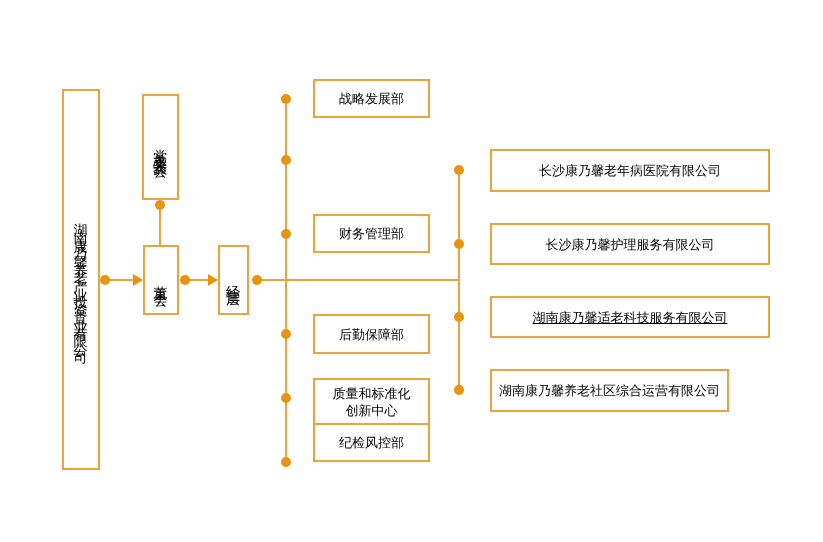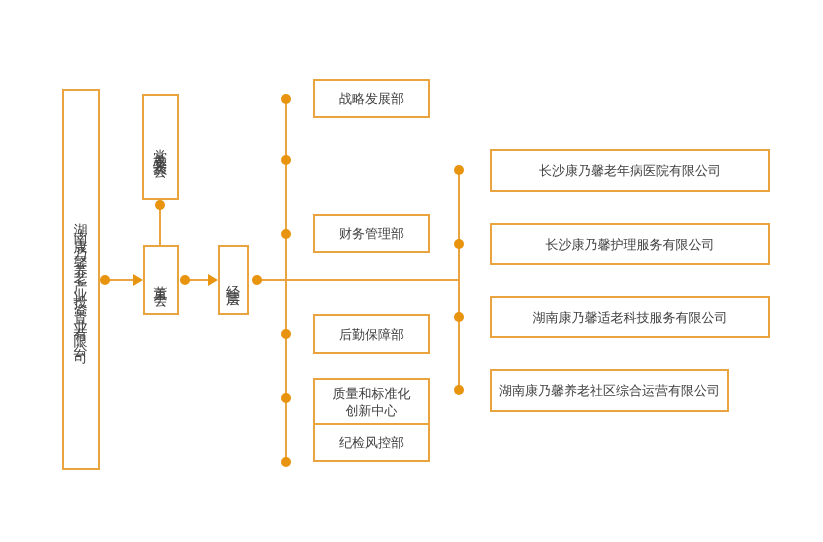--- a/index.html
+++ b/index.html
@@ -13,21 +13,21 @@
     width: 823px;
     height: 542px;
     background: #ffffff;
     overflow: hidden;
   }
   .node {
     position: absolute;
     box-sizing: border-box;
     border: 2px solid #E9A440;
     background: #ffffff;
-    color: #404040;
+    color: #000000;
     display: flex;
     align-items: center;
     justify-content: center;
     text-align: center;
   }
   .h-node {
     font-size: 13px;
     line-height: 17px;
     white-space: pre-line;
   }
@@ -99,21 +99,21 @@
   <div class="node h-node" style="left:313px; top:423px; width:117px; height:39px;">
     <span>纪检风控部</span>
   </div>
 
   <div class="node h-node" style="left:490px; top:149px; width:280px; height:43px;align-items:center;">
     <span>长沙康乃馨老年病医院有限公司</span>
   </div>
   <div class="node h-node" style="left:490px; top:223px; width:280px; height:42px;">
     <span>长沙康乃馨护理服务有限公司</span>
   </div>
-  <div class="node h-node" style="left:490px; top:296px; width:280px; height:42px;">
+  <div class="node h-node" style="left:490px; top:296px; width:280px; height:42px;text-decoration:underline;">
     <span>湖南康乃馨适老科技服务有限公司</span>
   </div>
   <div class="node h-node" style="left:490px; top:369px; width:239px; height:43px;">
     <span>湖南康乃馨养老社区综合运营有限公司</span>
   </div>
 
   <div class="line" style="left:104px; top:279px; width:30px; height:2px;"></div>
   <div class="dot" style="left:100px; top:275px;"></div>
   <div class="arrow-right" style="left:133px; top:274px;"></div>
 

